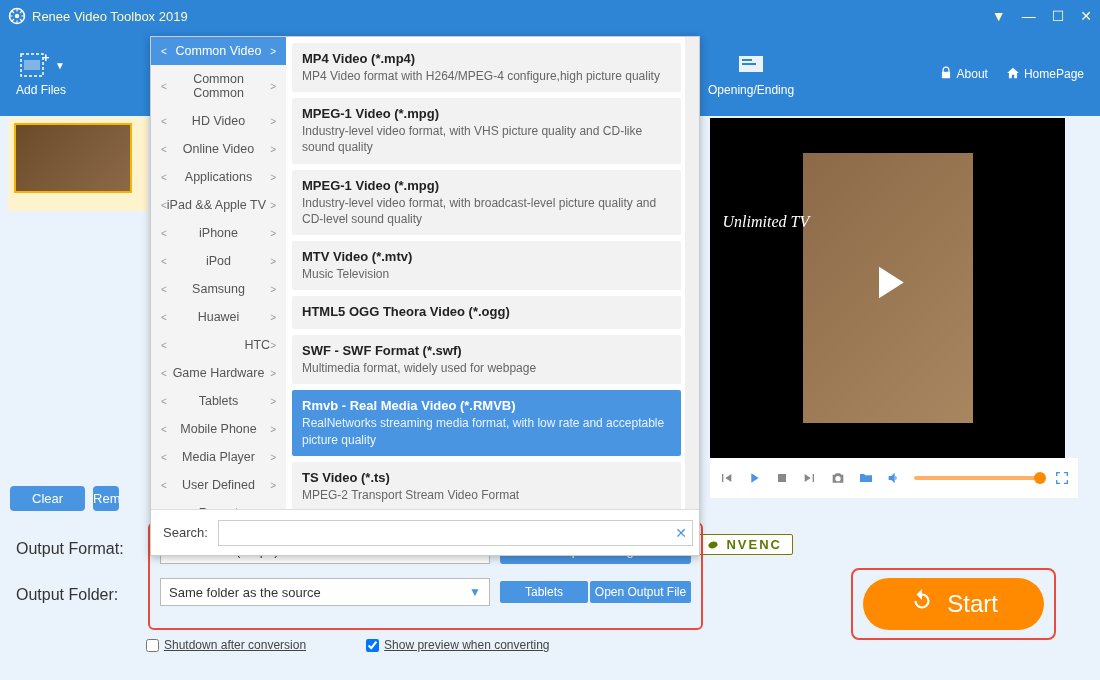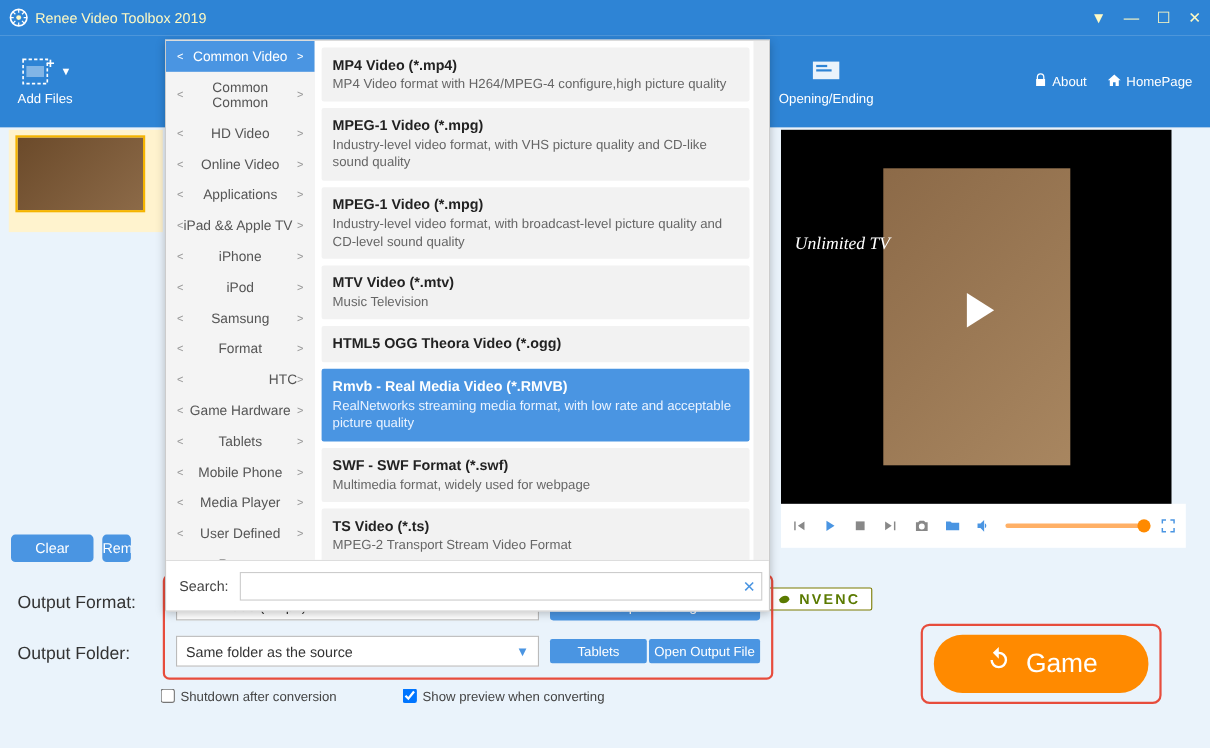--- a/index.html
+++ b/index.html
@@ -32,21 +32,21 @@
 .btn-blue-sm { background: #4a95e2; color: #fff; border: none; border-radius: 2px; padding: 4px 16px; font-size: 12px; cursor: pointer; }
 .btn-blue-wide { background: #4a95e2; color: #fff; border: none; border-radius: 3px; padding: 6px 30px; font-size: 13px; cursor: pointer; text-align: center; }
 
 .bottom-panel { position: absolute; left: 0; right: 0; bottom: 0; height: 168px; background: #eaf3fb; padding: 10px 16px 6px 16px; }
 .bp-row { display: flex; align-items: center; margin-bottom: 12px; font-size: 13px; }
 .bp-label { width: 120px; color: #333; }
 .bp-boxed { border: 2px solid #e74c3c; border-radius: 6px; padding: 12px 10px 10px 10px; position: relative; flex: 0 0 555px; }
 .bp-select { flex: 0 0 330px; height: 28px; border: 1px solid #bbb; background: #fff; padding: 0 8px; display: flex; align-items: center; justify-content: space-between; color: #333; font-size: 13px; margin-right: 10px; }
 .bp-select .caret { color: #4a95e2; font-size: 12px; }
 .bp-checks { display: flex; gap: 60px; margin-top: 8px; padding-left: 130px; font-size: 12px; color: #444; }
-.chk { display: flex; align-items: flex-start; gap: 5px; }
+.chk { display: flex; align-items: center; gap: 5px; text-decoration: underline; }
 .chk input { width: 13px; height: 13px; }
 
 .nvenc-badge { position: absolute; right: 307px; bottom: 125px; background: #fff; border: 1px solid #7a7a00; color: #5a7a00; font-weight: bold; font-size: 13px; padding: 2px 10px; border-radius: 2px; display:flex; align-items:center; gap:6px; letter-spacing: 2px;}
 .nvenc-badge svg { width:14px; height:14px; }
 
 .start-wrap { position: absolute; right: 44px; bottom: 40px; border: 2px solid #e74c3c; border-radius: 8px; padding: 8px 10px; }
 .start-btn { background: #ff8a00; color: #fff; border: none; border-radius: 26px; padding: 10px 46px; font-size: 24px; display: flex; align-items: center; gap: 12px; cursor: pointer; }
 
 .player { position: absolute; right: 22px; top: 2px; width: 368px; margin-left: 45px; }
 .player-canvas { width: 355px; height: 340px; background: #000; position: relative; display:flex; align-items:center; justify-content:center; }
@@ -230,21 +230,21 @@
       </div>
 
       <div class="bp-boxed">
         <div class="bp-row" style="margin-bottom:14px;">
           <div class="bp-select">
             <span>MP4 Video (*.mp4)</span>
             <span class="caret">▲</span>
           </div>
           <button class="btn-blue-wide" style="flex:1">Output Settings</button>
         </div>
-        <div class="bp-row" style="margin-bottom:0;">
+        <div class="bp-row" style="margin-bottom:12px;">
           <div class="bp-select">
             <span>Same folder as the source</span>
             <span class="caret">▼</span>
           </div>
           <button class="btn-blue-sm" style="flex:0 0 88px">Tablets</button>
           <button class="btn-blue-sm" style="flex:1;margin-left:2px;padding:4px 4px">Open Output File</button>
         </div>
       </div>
     </div>
 
@@ -257,21 +257,21 @@
           <input type="checkbox" checked="" style="">
           <span>Show preview when converting</span>
         </label>
     </div>
 
     <div class="start-wrap">
       <button class="start-btn">
         <span><svg width="26" height="26" viewBox="0 0 24 24" fill="#fff">
               <path d="M12 4V1L7 6l5 5V7a5 5 0 11-5 5H5a7 7 0 107-7z"></path>
             </svg></span>
-        <span>Game</span>
+        <span>Start</span>
       </button>
     </div>
   </div>
 
 </div>
 
 <div class="format-panel">
   <div class="fp-body">
     <div class="fp-cats" id="fp-cats">
         <div class="fp-cat selected">
@@ -314,21 +314,21 @@
           <span style="flex:1;text-align:center">iPod</span>
           <span class="chev">&gt;</span>
         </div>
         <div class="fp-cat">
           <span class="chev">&lt;</span>
           <span style="flex:1;text-align:center">Samsung</span>
           <span class="chev">&gt;</span>
         </div>
         <div class="fp-cat">
           <span class="chev">&lt;</span>
-          <span style="flex:1;text-align:center">Format</span>
+          <span style="flex:1;text-align:center">Huawei</span>
           <span class="chev">&gt;</span>
         </div>
         <div class="fp-cat">
           <span class="chev">&lt;</span>
           <span style="flex:1;text-align:right">HTC</span>
           <span class="chev">&gt;</span>
         </div>
         <div class="fp-cat">
           <span class="chev">&lt;</span>
           <span style="flex:1;text-align:center">Game Hardware</span>
@@ -372,28 +372,28 @@
         <div class="fp-item">
           <div class="fmt-title">MPEG-1 Video (*.mpg)</div>
           <div class="fmt-desc">Industry-level video format, with broadcast-level picture quality and CD-level sound quality</div>
         </div>
         <div class="fp-item">
           <div class="fmt-title">MTV Video (*.mtv)</div>
           <div class="fmt-desc">Music Television</div>
         </div>
         <div class="fp-item">
           <div class="fmt-title">HTML5 OGG Theora Video (*.ogg)</div>
+        </div>
+        <div class="fp-item">
+          <div class="fmt-title">SWF - SWF Format (*.swf)</div>
+          <div class="fmt-desc">Multimedia format, widely used for webpage</div>
         </div>
         <div class="fp-item selected">
           <div class="fmt-title">Rmvb - Real Media Video (*.RMVB)</div>
           <div class="fmt-desc">RealNetworks streaming media format, with low rate and acceptable picture quality</div>
-        </div>
-        <div class="fp-item">
-          <div class="fmt-title">SWF - SWF Format (*.swf)</div>
-          <div class="fmt-desc">Multimedia format, widely used for webpage</div>
         </div>
         <div class="fp-item">
           <div class="fmt-title">TS Video (*.ts)</div>
           <div class="fmt-desc">MPEG-2 Transport Stream Video Format</div>
         </div>
       </div>
     <div class="fp-scrollbar"></div>
   </div>
   <div class="fp-search">
     <span>Search:</span>

